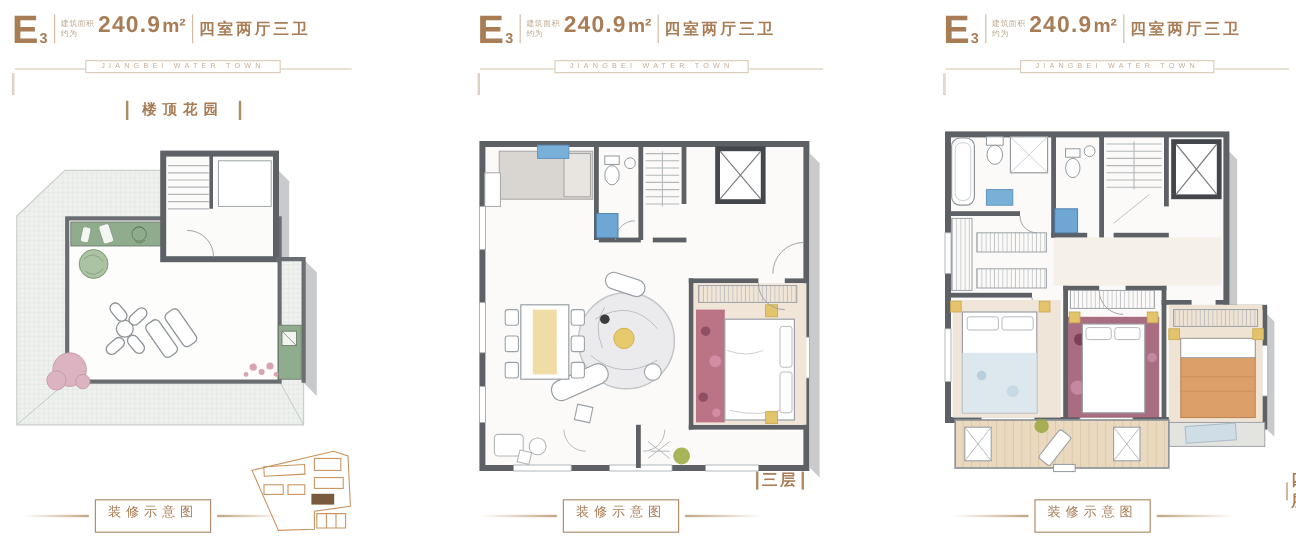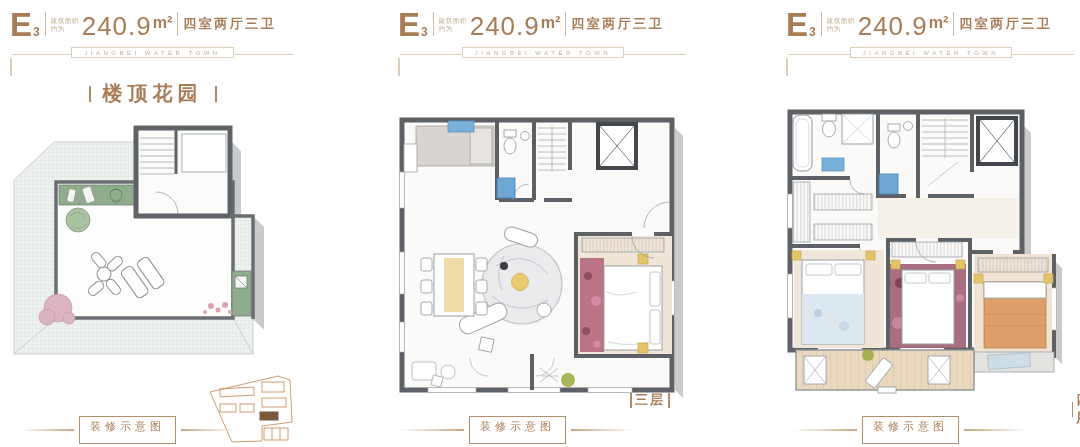--- a/index.html
+++ b/index.html
@@ -10,35 +10,35 @@
   #panel-f3{left:398px;width:290px;}
   #panel-f4{left:786px;width:290px;}
 
   
   .hdr{display:flex;align-items:flex-start;color:#a87c55;white-space:nowrap;}
   .hdr .e{font-size:33px;font-weight:bold;line-height:1;letter-spacing:0;}
   .hdr .esub{font-size:12px;font-weight:bold;margin-top:17px;margin-left:1px;}
   .hdr .vr{width:1px;background:#d2bda5;height:24px;margin:4px 5px 0 5px;}
   .hdr .note{display:flex;flex-direction:column;font-size:6.5px;line-height:1.25;
              color:#bfa88d;margin-top:9px;letter-spacing:0.5px;}
-  .hdr .area{font-size:26px;font-weight:normal;letter-spacing:1px;margin:3px 1px 0 3px;}
+  .hdr .area{font-size:19px;font-weight:bold;letter-spacing:1px;margin:3px 1px 12px 3px;}
   .hdr .unit{font-size:16px;font-weight:bold;margin-top:6px;}
   .hdr .rooms{font-size:13px;font-weight:bold;letter-spacing:2.5px;margin-top:7px;}
 
   
   .banner{position:relative;margin-top:5px;height:16px;}
   .banner .bline{position:absolute;top:7px;left:2px;right:2px;height:1px;background:#ddcebb;}
   .banner .btxt{position:relative;display:block;margin:0 auto;width:max-content;background:#fff;
                 border:1px solid #ddcebb;padding:1.5px 12px;font-size:6px;letter-spacing:3.5px;
                 color:#c4ac92;}
   .banner .bsub{width:54px;height:2px;border:1px solid #ddcebb;border-top:none;margin:1px auto 0;}
 
   
   .ptitle{display:flex;justify-content:center;align-items:center;gap:12px;margin-top:17px;
-          color:#a87c55;font-size:20px;font-weight:bold;letter-spacing:5px;
+          color:#a87c55;font-size:12px;font-weight:bold;letter-spacing:5px;
           font-family:"Liberation Serif",serif;}
   .ptitle .bar{width:2px;height:16px;background:#b08a62;}
   .flabel{position:absolute;display:flex;align-items:center;gap:3px;color:#a87c55;
           font-size:13px;font-weight:bold;letter-spacing:2px;font-family:"Liberation Serif",serif;}
   .flabel .bar{width:2px;height:15px;background:#b08a62;}
 
   
   .footer{position:absolute;top:416px;display:flex;align-items:center;justify-content:center;}
   .fline{height:2px;width:64px;}
   .fline.l{background:linear-gradient(to right,rgba(200,171,141,0),#c2a583);}

